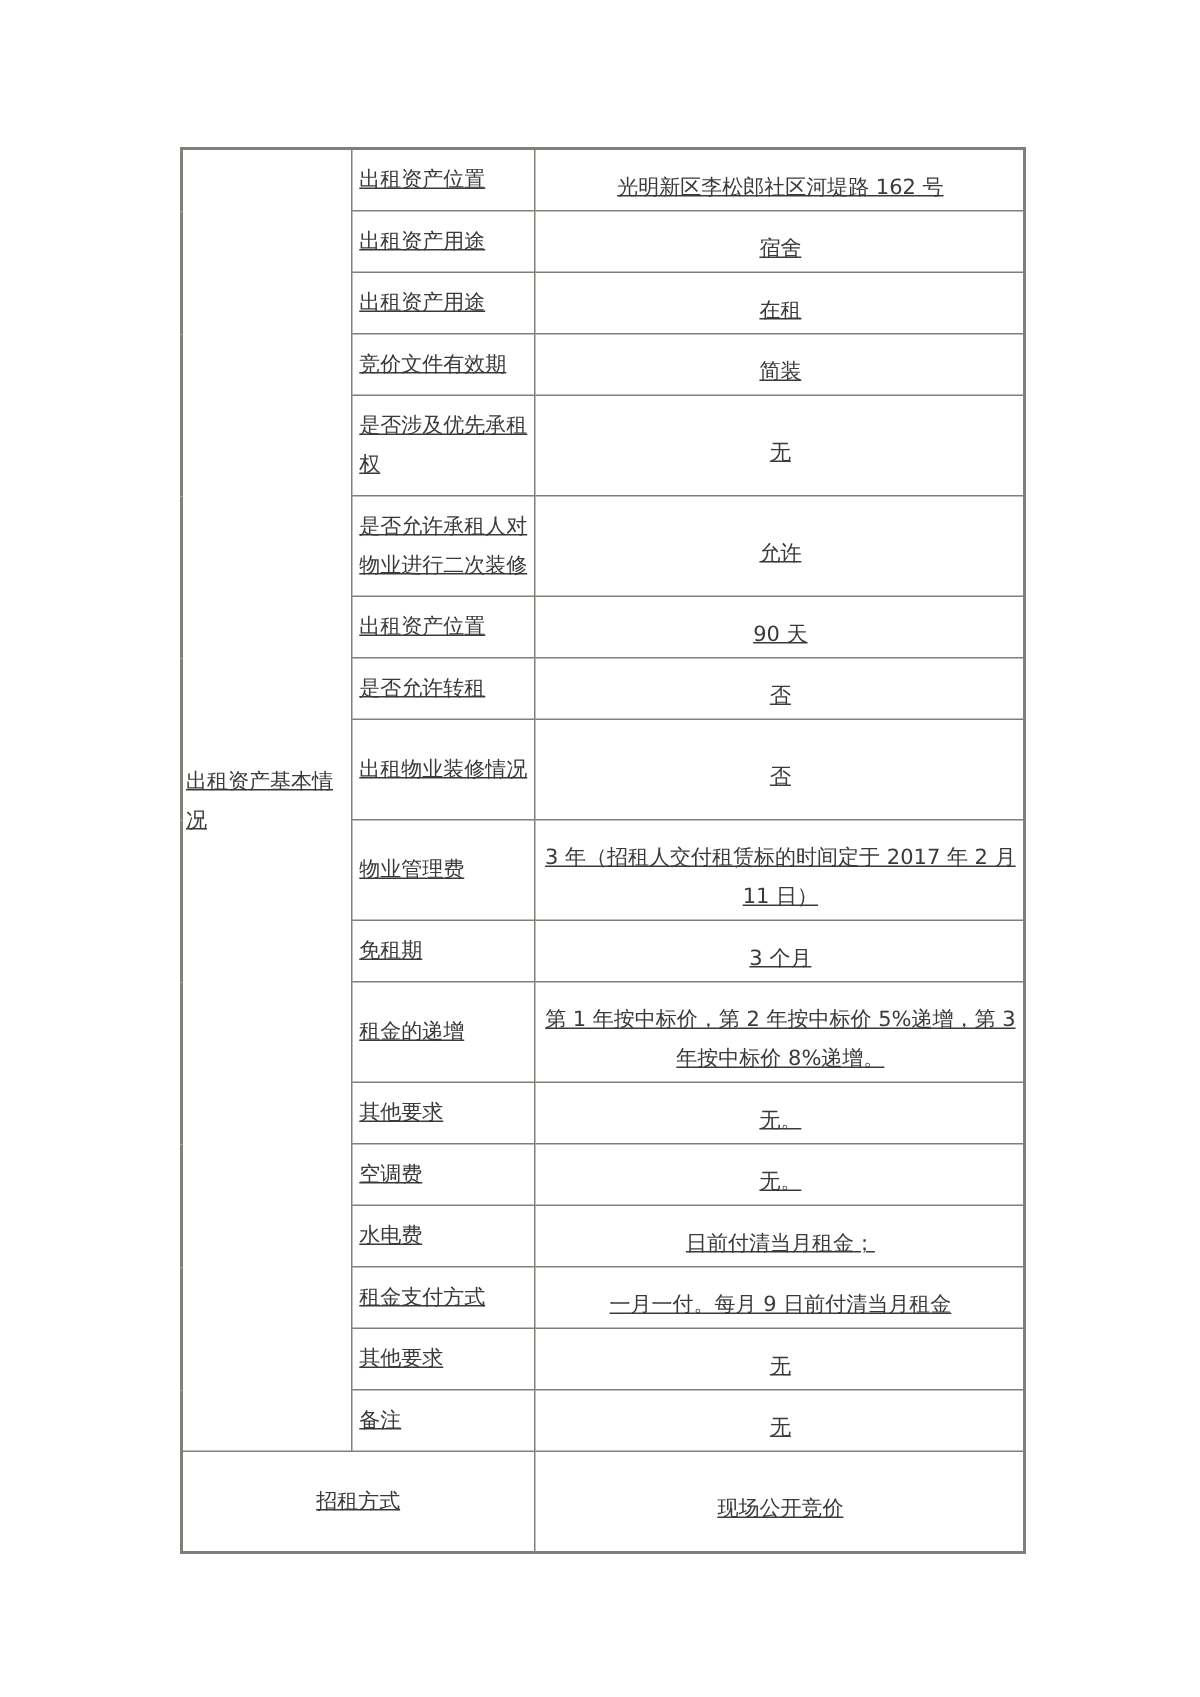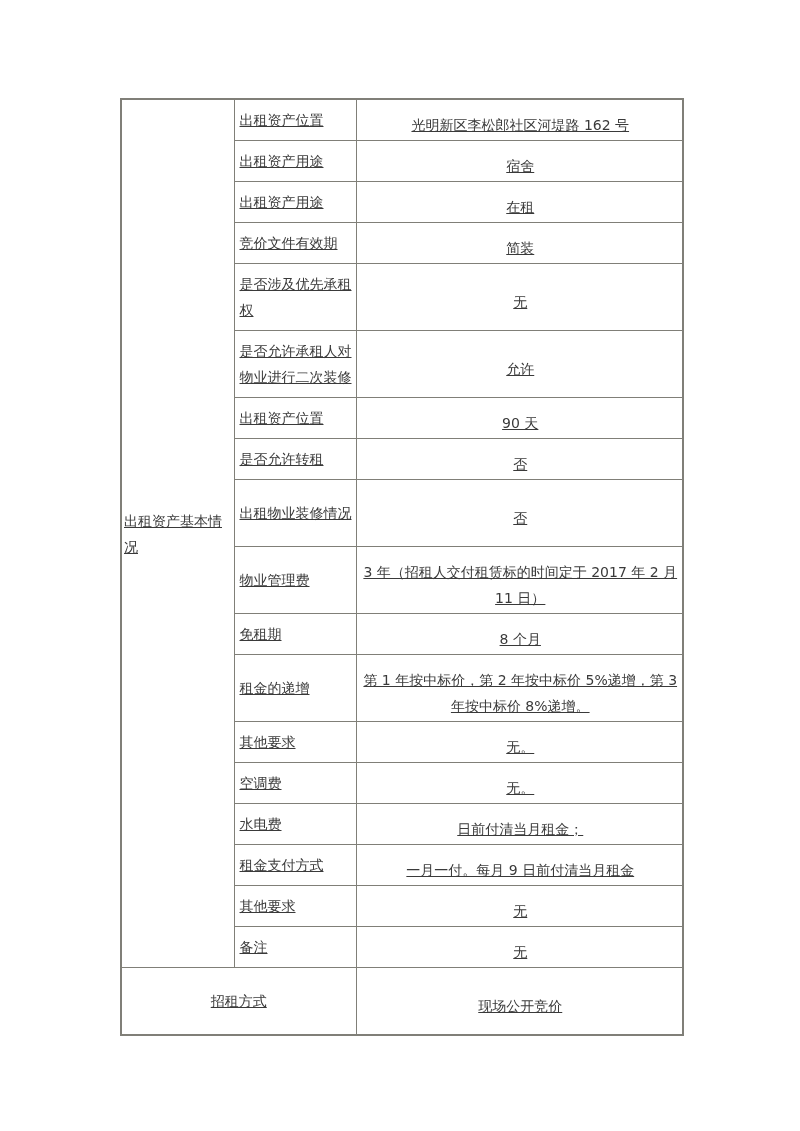--- a/index.html
+++ b/index.html
@@ -105,21 +105,21 @@
         <tr class="r-tall">
           <td class="label-cell">出租物业装修情况</td>
           <td class="value-cell">否</td>
         </tr>
         <tr class="r-tall">
           <td class="label-cell">物业管理费</td>
           <td class="value-cell">3 年（招租人交付租赁标的时间定于 2017 年 2 月 11 日）</td>
         </tr>
         <tr class="r-single">
           <td class="label-cell">免租期</td>
-          <td class="value-cell">8 个月</td>
+          <td class="value-cell">3 个月</td>
         </tr>
         <tr class="r-tall">
           <td class="label-cell">租金的递增</td>
           <td class="value-cell">第 1 年按中标价，第 2 年按中标价 5%递增，第 3 年按中标价 8%递增。</td>
         </tr>
         <tr class="r-single">
           <td class="label-cell">其他要求</td>
           <td class="value-cell">无。</td>
         </tr>
         <tr class="r-single">

